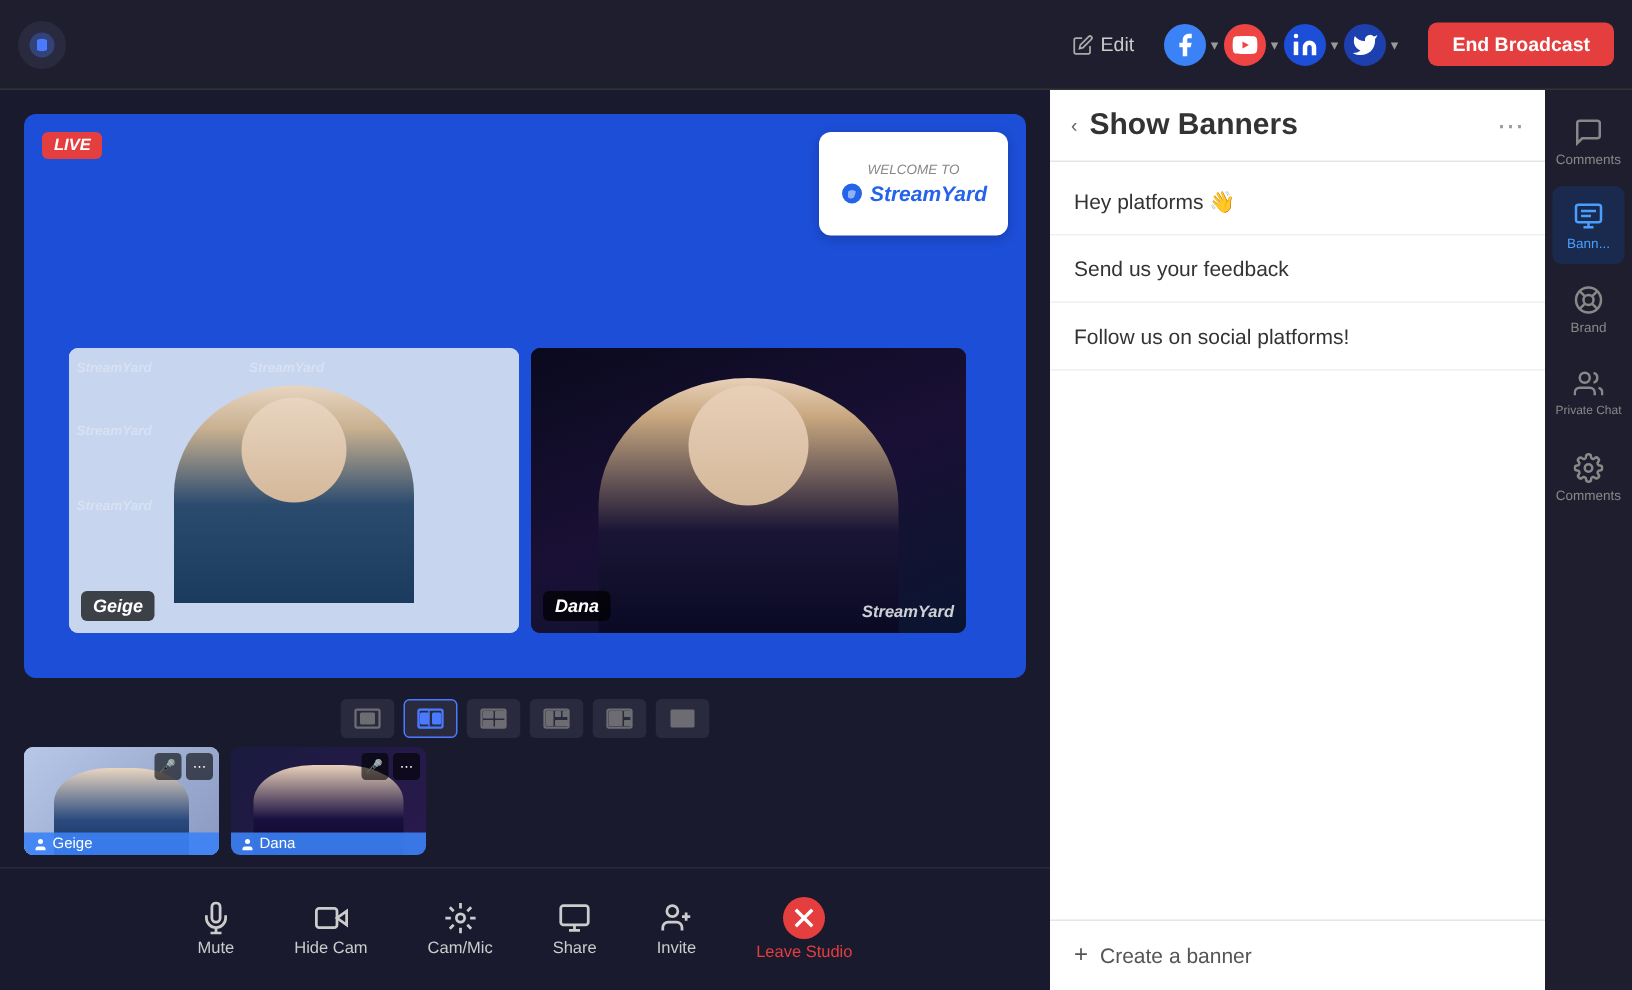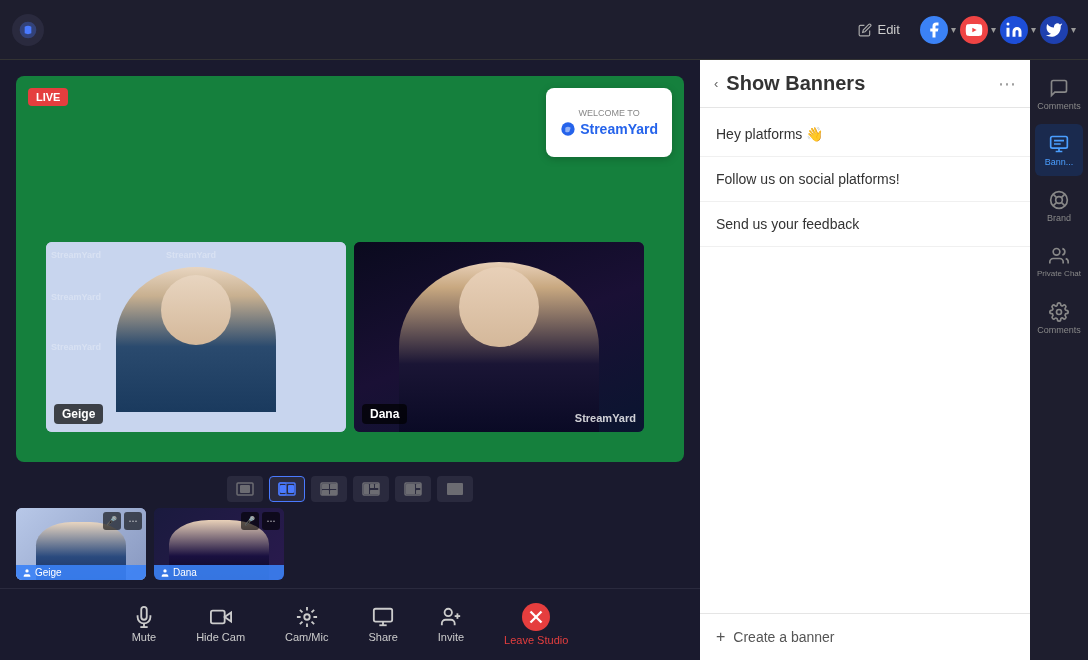--- a/index.html
+++ b/index.html
@@ -47,26 +47,27 @@
 
     
     .main { display: flex; flex: 1; overflow: hidden; }
 
     
     .left-panel { flex: 1; display: flex; flex-direction: column; background: #1a1a2e; overflow: hidden; }
 
     
     .video-stage {
       flex: 1;
-      background: #15803d;
+      background: #1d4ed8;
       margin: 16px 16px 8px 16px;
       border-radius: 8px;
       position: relative;
       overflow: hidden;
       min-height: 0;
+      font-style: italic;
     }
     .live-badge {
       position: absolute; top: 12px; left: 12px;
       background: #e53e3e; color: white; font-size: 11px; font-weight: 700;
       padding: 3px 8px; border-radius: 4px; z-index: 10;
     }
     .welcome-banner {
       position: absolute; top: 12px; right: 12px;
       background: white; border-radius: 8px; padding: 20px 14px;
       display: flex; flex-direction: column; align-items: center;
@@ -135,21 +136,21 @@
       display: flex; gap: 3px;
     }
     .thumb-ctrl-btn {
       background: rgba(0,0,0,0.6); border-radius: 3px;
       width: 18px; height: 18px; display: flex; align-items: center; justify-content: center;
       cursor: pointer; color: white; font-size: 9px;
     }
 
     
     .bottom-toolbar {
-      height: 72px; background: #1a1a2e; border-top: 1px solid #2a2a3e;
+      height: 82px; background: #1a1a2e; border-top: 1px solid #2a2a3e;
       display: flex; align-items: center; justify-content: center;
       gap: 24px; flex-shrink: 0;
     }
     .tool-btn {
       display: flex; flex-direction: column; align-items: center; gap: 3px;
       cursor: pointer; color: #ccc; font-size: 11px; padding: 6px 8px; border-radius: 6px;
     }
     .tool-btn svg { width: 22px; height: 22px; }
     .tool-btn.leave { color: #e53e3e; }
     .leave-circle {
@@ -256,20 +257,21 @@
     </div>
     <div class="avatar-wrap">
       <div class="avatar av4">
         <svg width="18" height="18" viewBox="0 0 24 24" fill="white">
             <path d="M23 3a10.9 10.9 0 0 1-3.14 1.53 4.48 4.48 0 0 0-7.86 3v1A10.66 10.66 0 0 1 3 4s-4 9 5 13a11.64 11.64 0 0 1-7 2c9 5 20 0 20-11.5a4.5 4.5 0 0 0-.08-.83A7.72 7.72 0 0 0 23 3z"></path>
           </svg>
       </div>
       <span class="avatar-chevron">▾</span>
     </div>
   </div>
+  <button class="end-broadcast-btn">End Broadcast</button>
 </div>
 
 <div class="main">
 
   <div class="left-panel">
 
     <div class="video-stage">
       <div class="live-badge">LIVE</div>
 
       <div class="welcome-banner">
@@ -465,24 +467,24 @@
         <span class="banner-back">‹</span>
         <span class="banner-title">Show Banners</span>
         <span class="banner-more">⋯</span>
       </div>
 
       <div class="banner-list">
         <div class="banner-item">
           <span>Hey platforms 👋</span>
         </div>
         <div class="banner-item">
+          <span>Send us your feedback</span>
+        </div>
+        <div class="banner-item">
           <span>Follow us on social platforms!</span>
-        </div>
-        <div class="banner-item">
-          <span>Send us your feedback</span>
         </div>
       </div>
 
       <div class="banner-create">
         <span style="font-size:16px;color:#555;font-weight:300;">+</span>
         <span>Create a banner</span>
       </div>
     </div>
 
   </div>

